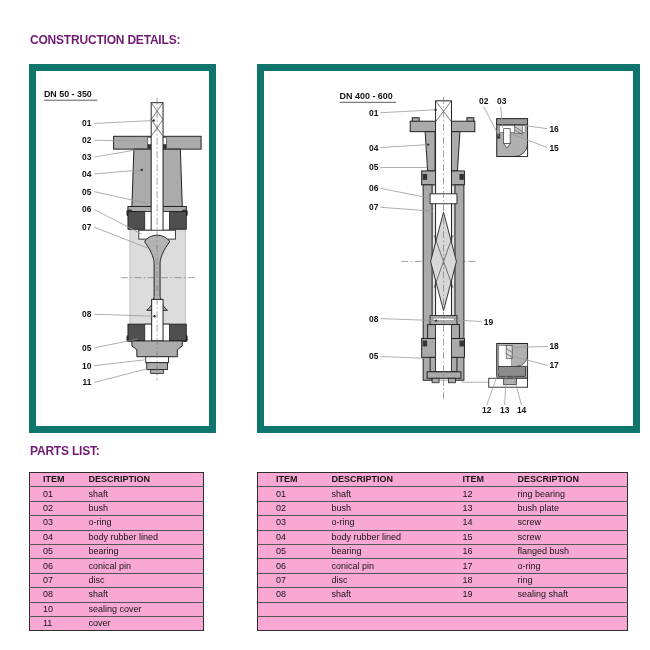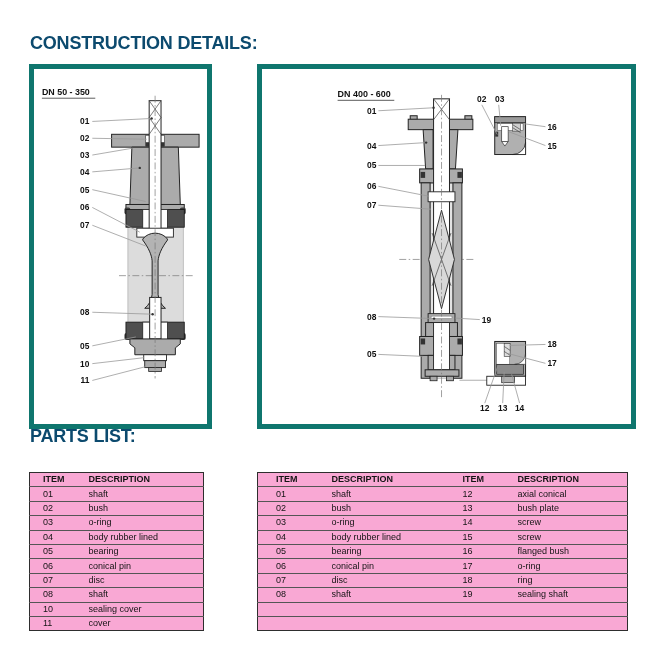--- a/index.html
+++ b/index.html
@@ -1,21 +1,21 @@
 <!DOCTYPE html>
 <html><head>
 <meta charset="utf-8">
 <style>
   html,body{margin:0;padding:0;background:#fff;}
   .page{position:relative;width:650px;height:650px;background:#fff;overflow:hidden;
         font-family:"Liberation Sans", sans-serif;color:#111;}
-  .h-title{position:absolute;font-weight:bold;font-size:18px;letter-spacing:-0.2px;color:#0c4a6e;}
+  .h-title{position:absolute;font-weight:bold;font-size:12px;letter-spacing:-0.2px;color:#701a75;}
   #main-title{left:30px;top:33px;}
-  #parts-title{left:30px;top:426px;}
-  .dbox{position:absolute;border:5px solid #0f766e;background:#fff;}
+  #parts-title{left:30px;top:444px;}
+  .dbox{position:absolute;border:7px solid #0f766e;background:#fff;}
   #box-left{left:29px;top:64px;width:173px;height:355px;}
   #box-right{left:257px;top:64px;width:369px;height:355px;}
   .dbox svg{display:block;}
 
   svg text.callout{font-family:"Liberation Sans",sans-serif;font-weight:bold;font-size:8.5px;fill:#111;}
   svg text.dnlabel{font-family:"Liberation Sans",sans-serif;font-weight:bold;font-size:9px;fill:#111;}
   .ln{stroke:#999;stroke-width:0.8;fill:none;}
   .cl{stroke:#777;stroke-width:0.7;stroke-dasharray:7 2.5 1.5 2.5;fill:none;}
   .xl{stroke:#444;stroke-width:0.7;}
 
@@ -329,21 +329,21 @@
         <tr>
       <th class="c1">ITEM</th>
       <th>DESCRIPTION</th>
       <th>ITEM</th>
       <th>DESCRIPTION</th>
     </tr>
     <tr>
           <td class="c1">01</td>
           <td>shaft</td>
           <td>12</td>
-          <td>axial conical</td>
+          <td>ring bearing</td>
         </tr>
     <tr>
           <td class="c1">02</td>
           <td>bush</td>
           <td>13</td>
           <td>bush plate</td>
         </tr>
     <tr>
           <td class="c1">03</td>
           <td>o-ring</td>

